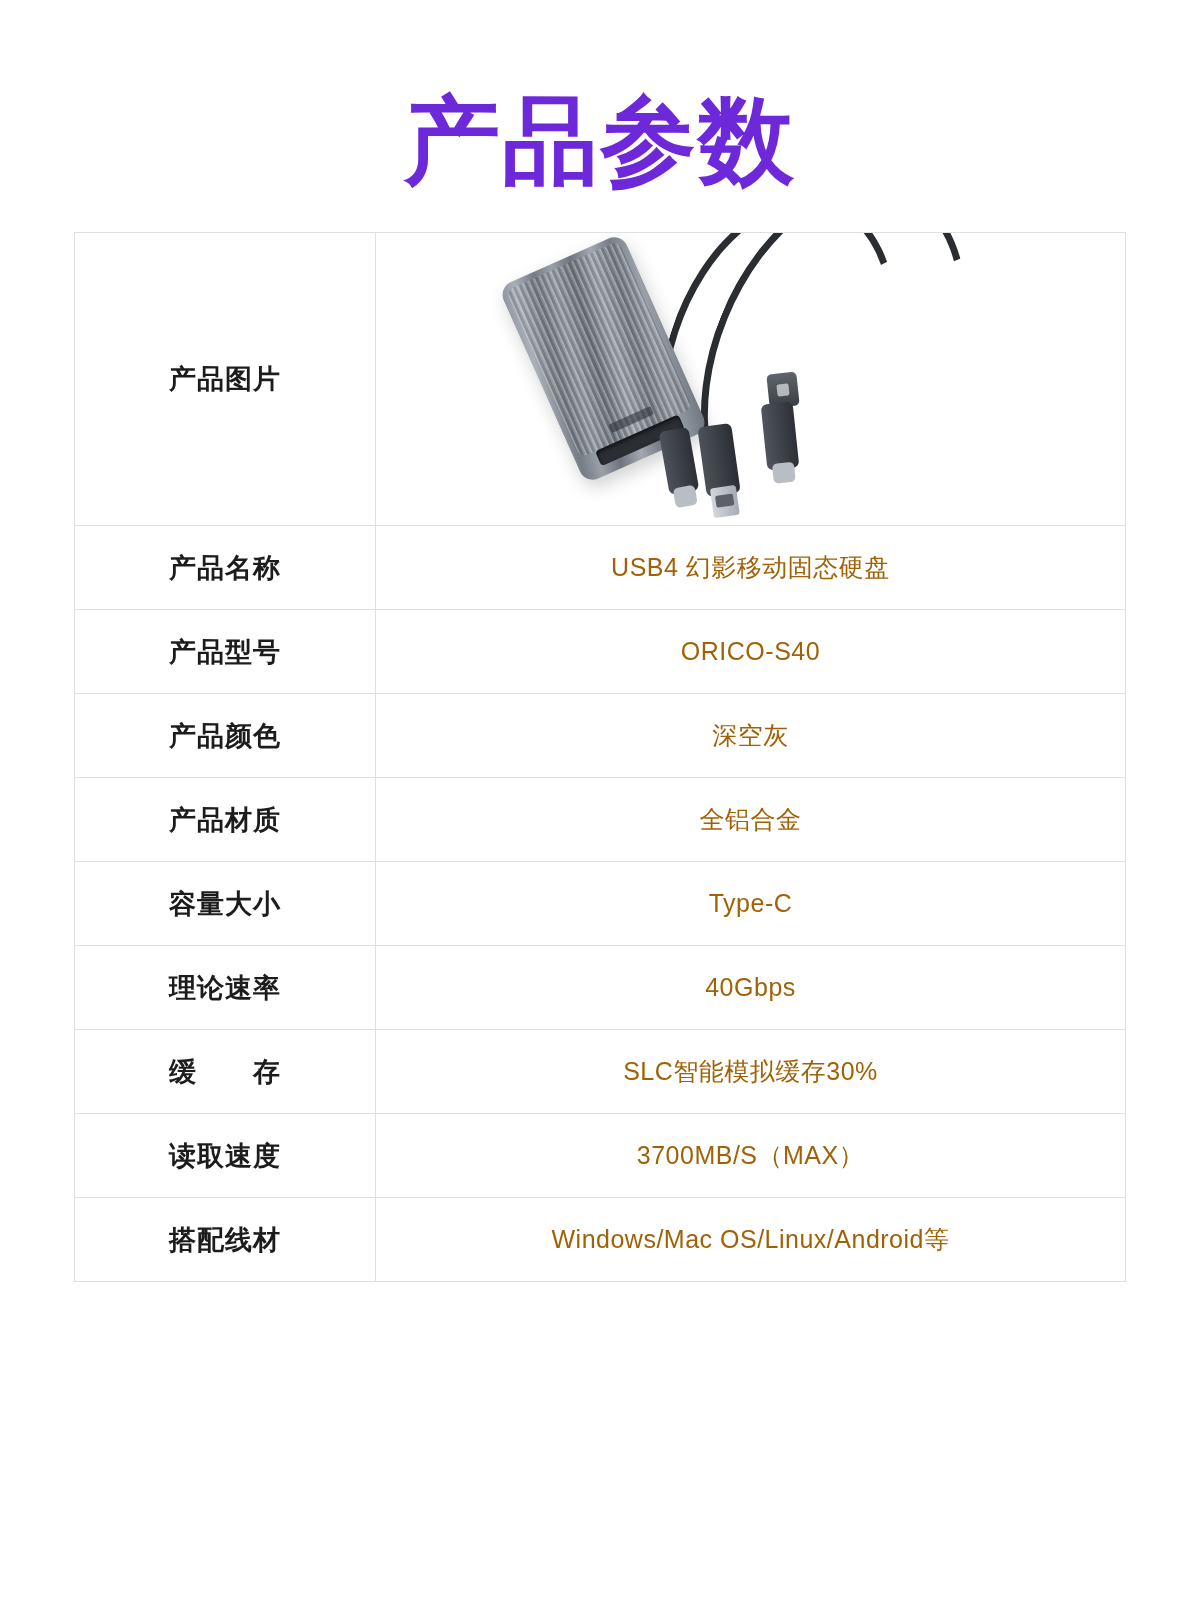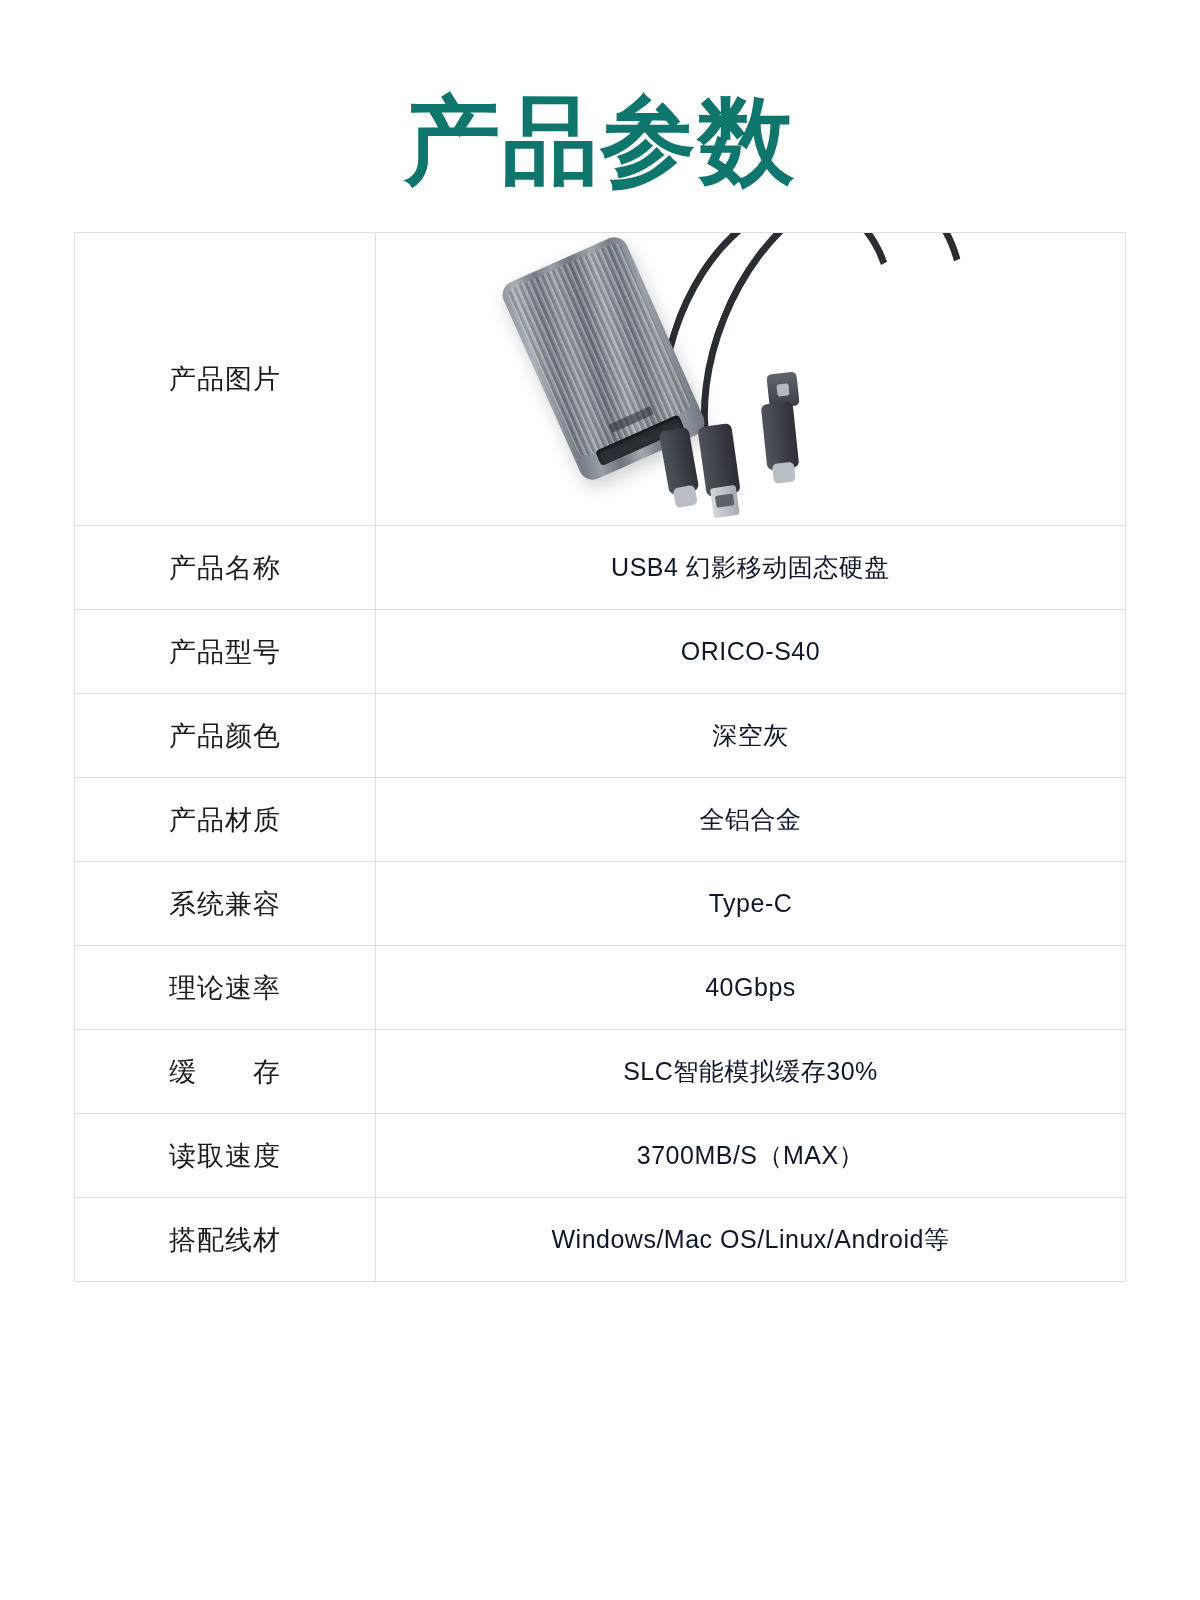--- a/index.html
+++ b/index.html
@@ -18,21 +18,21 @@
     position: relative;
     width: 1200px;
     height: 1600px;
     box-sizing: border-box;
   }
   .page-title {
     text-align: center;
     font-size: 96px;
     font-weight: bold;
     letter-spacing: 2px;
-    color: #0f766e;
+    color: #6d28d9;
     margin: 0;
     padding-top: 86px;
     line-height: 1.15;
     font-family: "DejaVu Sans", "Liberation Sans", sans-serif;
   }
   .spec-table {
     margin: 36px auto 0 auto;
     width: 1052px;
     border-collapse: collapse;
     border: 1px solid #dcdfe3;
@@ -52,26 +52,26 @@
   .spec-table td:last-child {
     border-right: none;
   }
   td.label-cell {
     width: 300px;
     text-align: center;
     font-size: 27px;
     color: #1c1c1c;
     letter-spacing: 1px;
     height: 83px;
-    font-weight: 400;
+    font-weight: 700;
   }
   td.value-cell {
     text-align: center;
     font-size: 25px;
-    color: #0f172a;
+    color: #a16207;
     letter-spacing: 0.5px;
     height: 83px;
     font-weight: 400;
   }
   tr.image-row td.label-cell,
   tr.image-row td.value-cell {
     height: 292px;
   }
   
   .product-image {
@@ -299,21 +299,21 @@
         <td class="label-cell">产品颜色</td>
         <td class="value-cell">深空灰</td>
       </tr>
 
       <tr>
         <td class="label-cell">产品材质</td>
         <td class="value-cell">全铝合金</td>
       </tr>
 
       <tr>
-        <td class="label-cell">系统兼容</td>
+        <td class="label-cell">容量大小</td>
         <td class="value-cell">Type-C</td>
       </tr>
 
       <tr>
         <td class="label-cell">理论速率</td>
         <td class="value-cell">40Gbps</td>
       </tr>
 
       <tr>
         <td class="label-cell">缓　　存</td>

